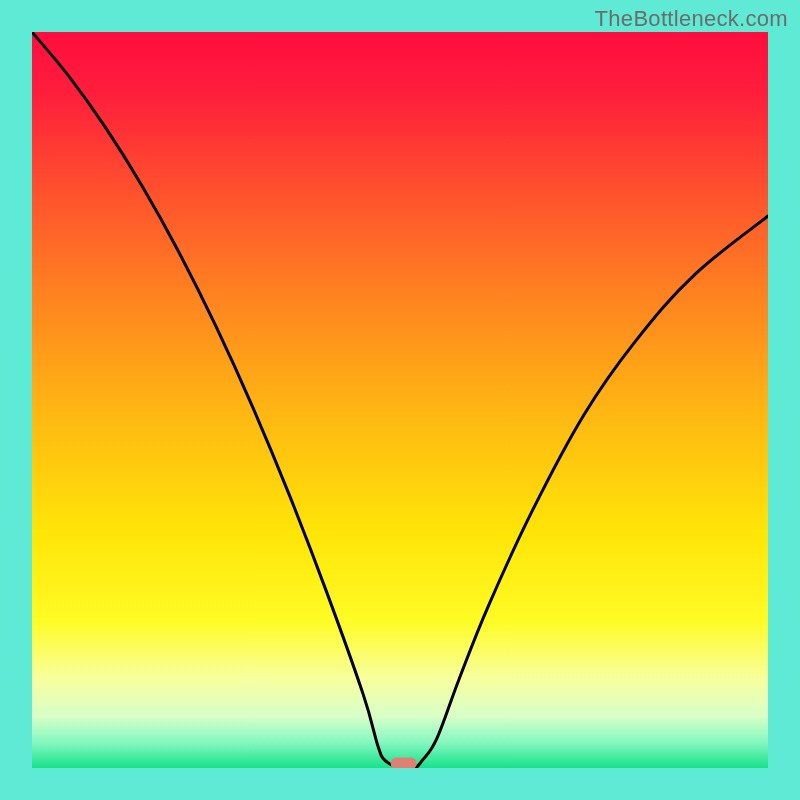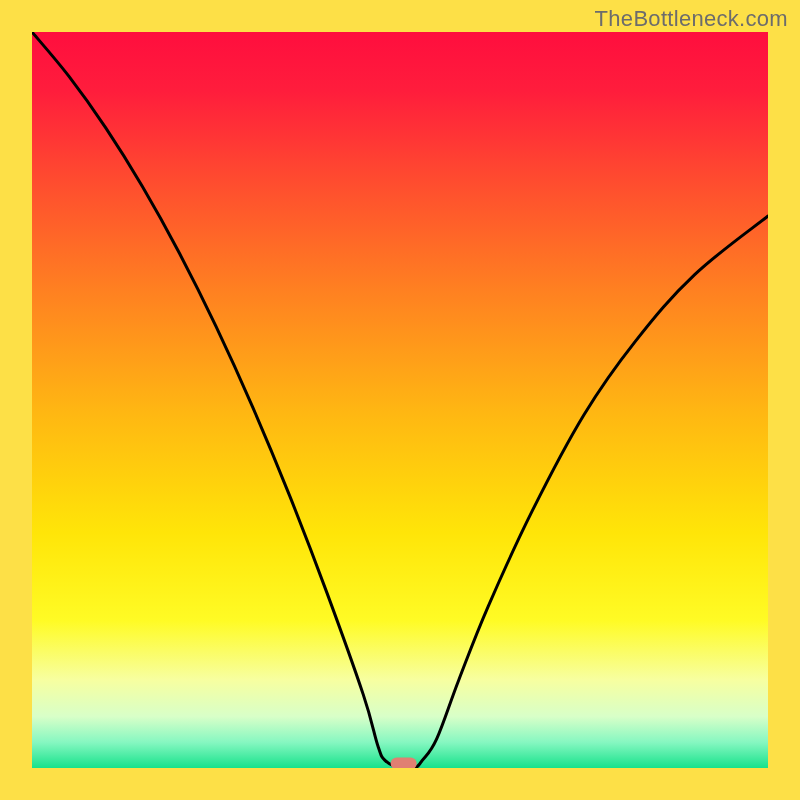--- a/index.html
+++ b/index.html
@@ -8,21 +8,21 @@
     width: 800px;
     height: 800px;
     background: #000;
     overflow: hidden;
     font-family: Arial, Helvetica, sans-serif;
   }
   .frame {
     position: relative;
     width: 800px;
     height: 800px;
-    background: #fde047;
+    background: #5eead4;
   }
   .plot-area {
     position: absolute;
     left: 32px;
     top: 32px;
     width: 736px;
     height: 736px;
     overflow: hidden;
   }
   .watermark {

